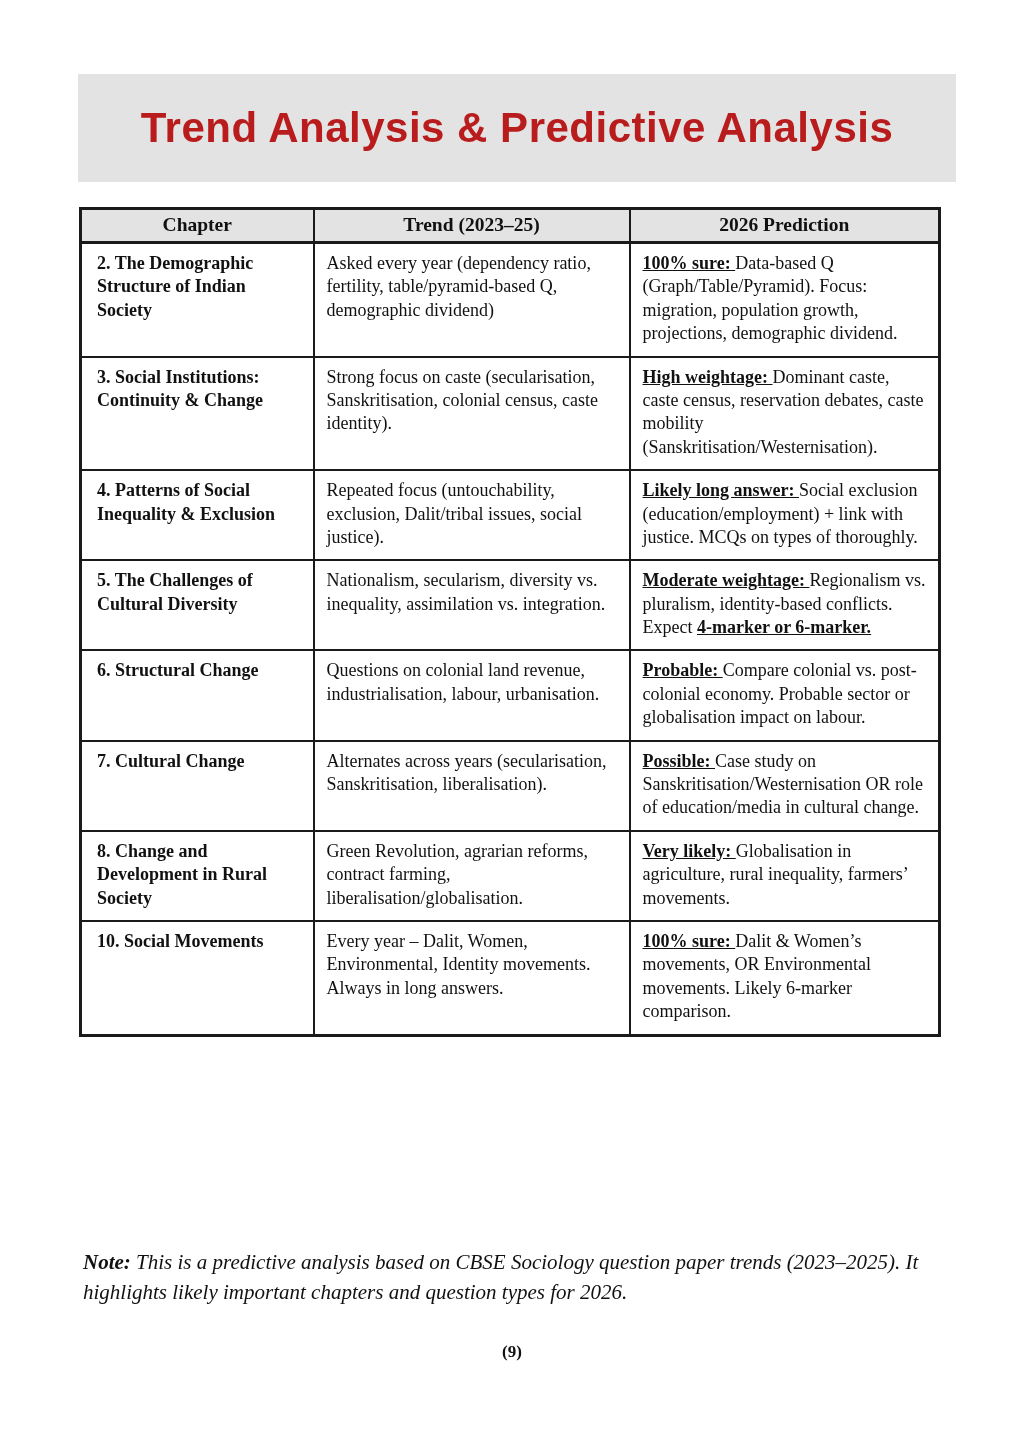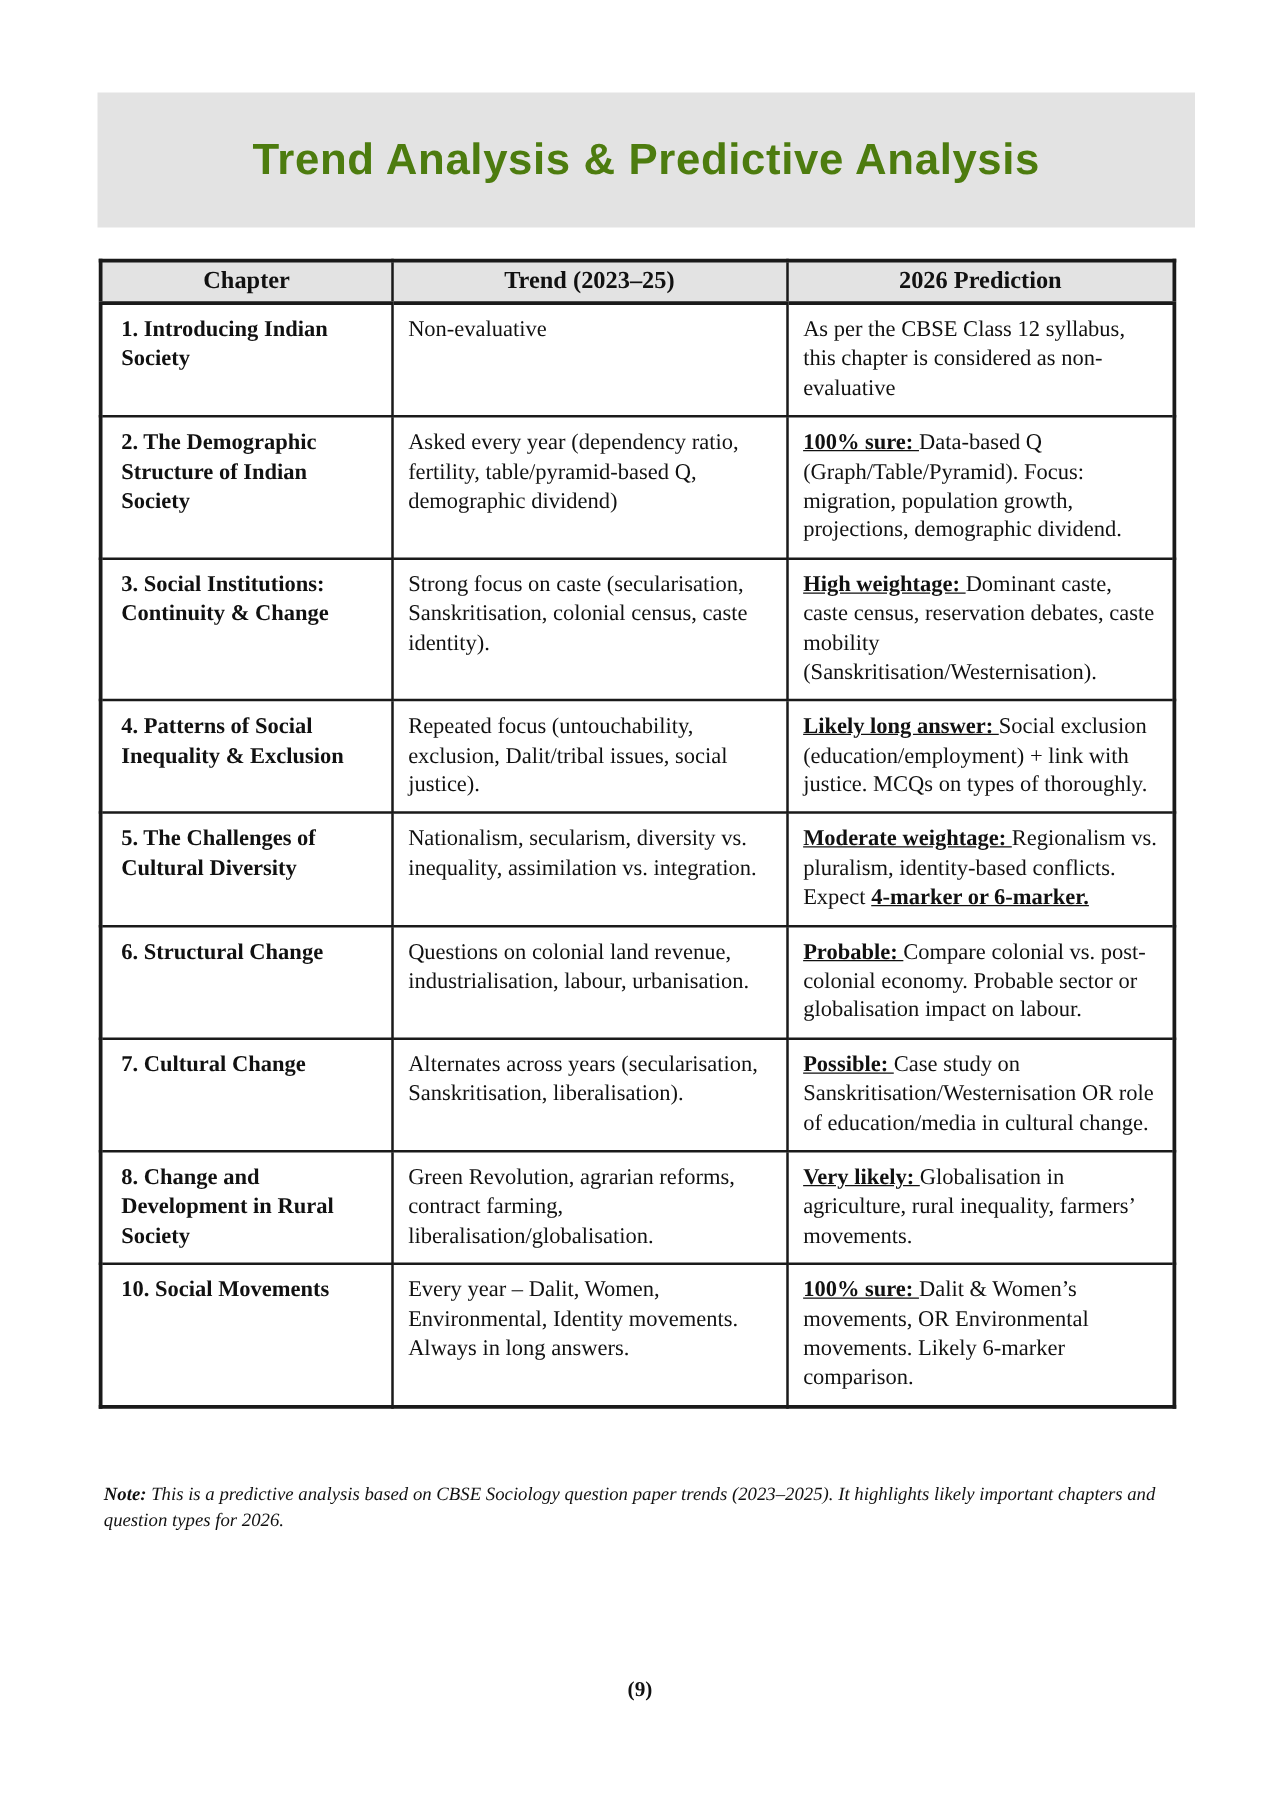--- a/index.html
+++ b/index.html
@@ -25,23 +25,23 @@
     height: 108px;
     background: #e3e3e3;
     display: flex;
     align-items: center;
     justify-content: center;
   }
   .title-box h1 {
     margin: 0;
     font-family: "Liberation Sans", sans-serif;
     font-weight: bold;
-    font-size: 35px;
+    font-size: 42px;
     letter-spacing: 0.5px;
-    color: #4d7c0f;
+    color: #b91c1c;
   }
   table.trend-table {
     position: absolute;
     left: 79px;
     top: 207px;
     width: 859px;
     border-collapse: collapse;
     border: 3px solid #1a1a1a;
     table-layout: fixed;
   }
@@ -65,24 +65,24 @@
   .trend-table col.c-trend   { width: 316px; }
   .trend-table col.c-pred    { width: 310px; }
   td.cell-chapter {
     font-weight: bold;
     padding-left: 15px;
   }
   .b { font-weight: bold; text-decoration: underline; }
   .notes {
     position: absolute;
     left: 83px;
-    top: 1186px;
+    top: 1248px;
     width: 866px;
     font-style: italic;
-    font-size: 15px;
+    font-size: 21px;
     line-height: 1.42;
   }
   .notes p { margin: 0 0 10px 0; }
   .note-label { font-weight: bold; }
   .bullet-dot { font-style: normal; font-weight: bold; margin-right: 4px; }
   .page-number {
     position: absolute;
     left: 0;
     top: 1342px;
     width: 1024px;
@@ -107,25 +107,20 @@
       <col class="c-pred">
     </colgroup>
     <thead>
       <tr>
         <th>Chapter</th>
         <th>Trend (2023–25)</th>
         <th>2026 Prediction</th>
       </tr>
     </thead>
     <tbody>
-    <tr>
-      <td class="cell-chapter">1. Introducing Indian Society</td>
-      <td class="cell-trend">Non-evaluative</td>
-      <td class="cell-pred"><span class="b"></span><span>As per the CBSE Class 12 syllabus, this chapter is considered as non-evaluative</span><span class="b"></span></td>
-    </tr>
 
     <tr>
       <td class="cell-chapter">2. The Demographic Structure of Indian Society</td>
       <td class="cell-trend">Asked every year (dependency ratio, fertility, table/pyramid-based Q, demographic dividend)</td>
       <td class="cell-pred"><span class="b">100% sure: </span><span>Data-based Q (Graph/Table/Pyramid). Focus: migration, population growth, projections, demographic dividend.</span><span class="b"></span></td>
     </tr>
 
     <tr>
       <td class="cell-chapter">3. Social Institutions: Continuity &amp; Change</td>
       <td class="cell-trend">Strong focus on caste (secularisation, Sanskritisation, colonial census, caste identity).</td>

